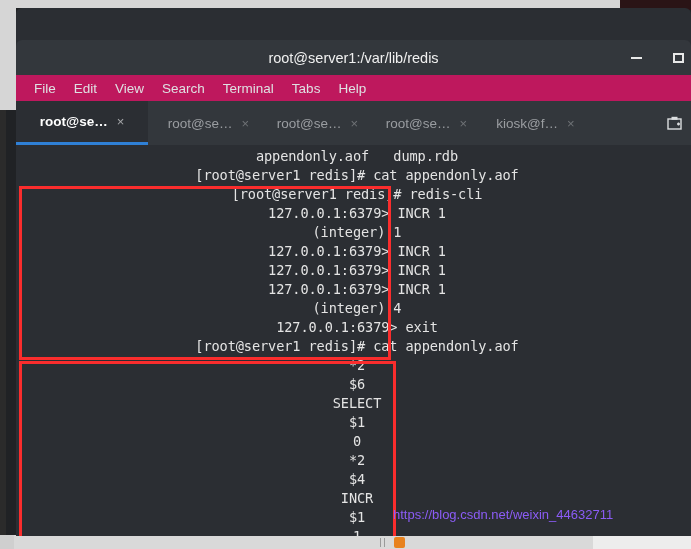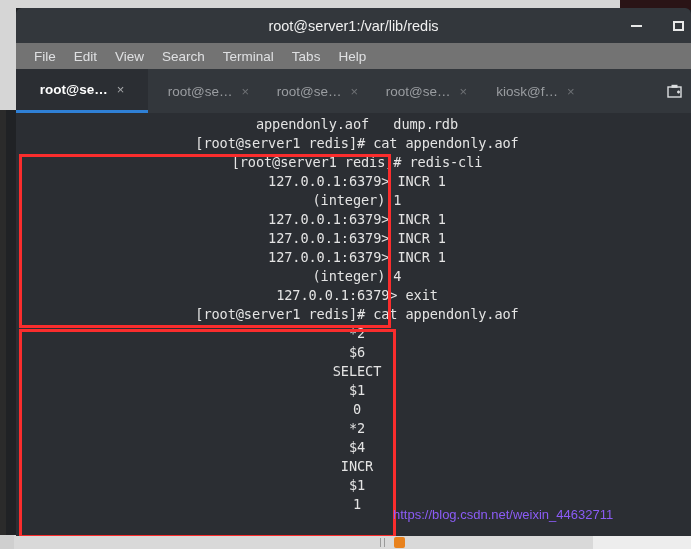--- a/index.html
+++ b/index.html
@@ -114,20 +114,21 @@
   
   #titlebar {
     position: relative;
     height: 35px;
     background: #33373c;
     display: flex;
     align-items: center;
     justify-content: center;
     border-top-left-radius: 6px;
     border-top-right-radius: 6px;
+    margin-top: 32px;
   }
   #window-title {
     color: #f0f0f0;
     font-size: 14.5px;
     white-space: nowrap;
   }
   .win-btn {
     position: absolute;
     top: 0;
     height: 35px;
@@ -144,21 +145,21 @@
   }
   .maximize-glyph {
     width: 11px; height: 10px;
     border: 2px solid #e8e8e8;
     box-sizing: border-box;
   }
 
   
   #menubar {
     height: 26px;
-    background: #737373;
+    background: #be185d;
     display: flex;
     align-items: center;
     padding-left: 9px;
     box-sizing: border-box;
   }
   .menu-item {
     color: #dfe0e2;
     font-size: 13.5px;
     padding: 0 9px;
     cursor: default;

